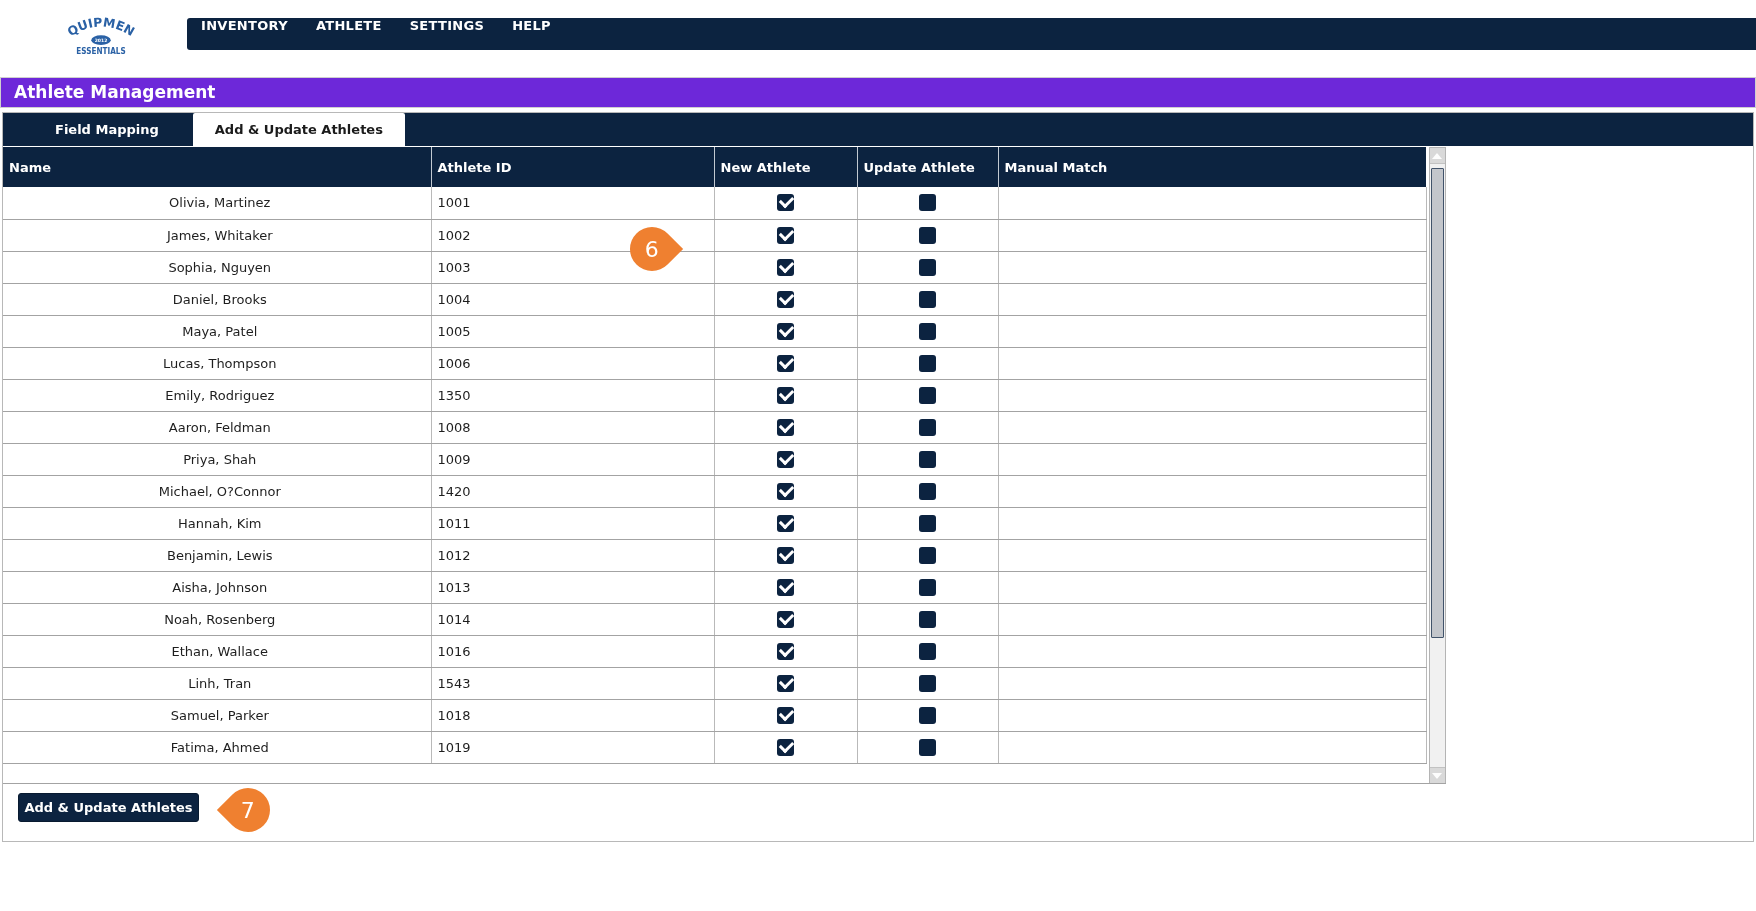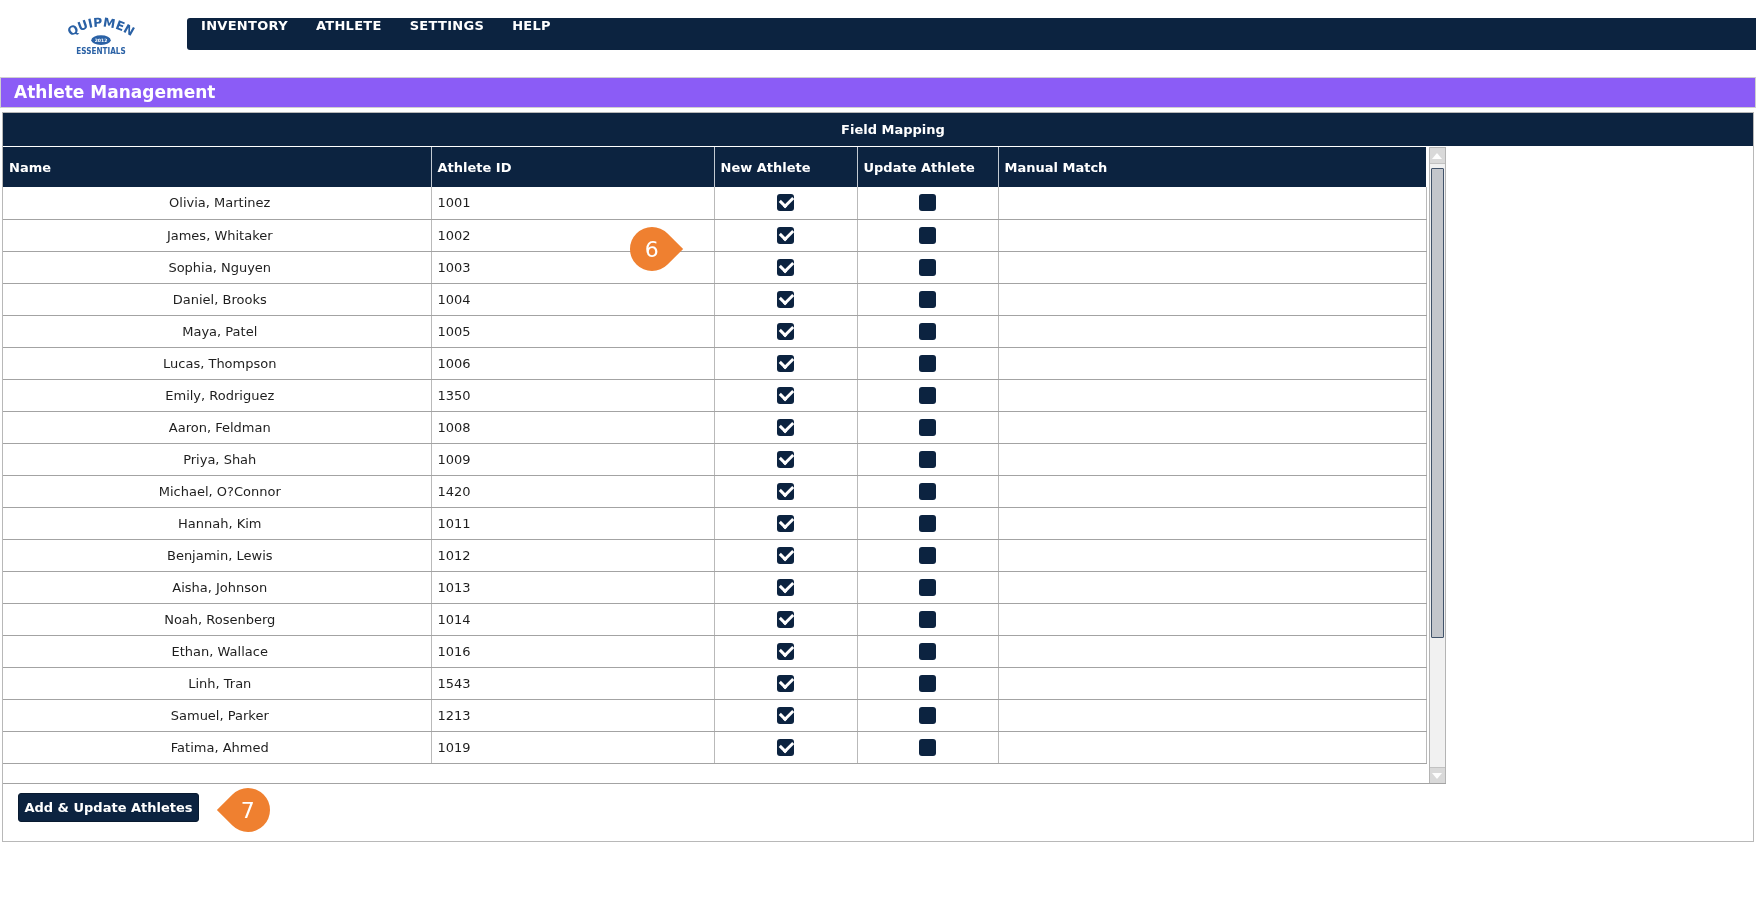--- a/index.html
+++ b/index.html
@@ -21,33 +21,33 @@
     display:flex; align-items:flex-start; gap:28px; padding-left:14px;
   }
   .nav-item {
     color:#fff; font-size:13px; font-weight:bold; letter-spacing:.3px;
     cursor:pointer; white-space:nowrap;
   }
 
   
   .title-bar {
     position:absolute; left:0; top:77px; width:100%; height:31px;
-    background:#8b5cf6; border:1px solid #cfcfcf;
+    background:#6d28d9; border:1px solid #cfcfcf;
     color:#fff; font-size:17px; font-weight:bold;
     line-height:29px; padding-left:13px;
   }
 
   
   .panel {
     position:absolute; left:2px; top:112px; width:1752px; height:730px;
     background:#fff; border:1px solid #b8b8b8;
   }
 
   
-  .tabstrip { height:33px; background:#0C2340; display:flex; align-items:center;flex-direction:column; }
+  .tabstrip { height:33px; background:#0C2340; display:flex; align-items:center; }
   .tab { line-height:33px; font-size:13px; font-weight:600; padding:0 22px; cursor:pointer; white-space:nowrap; }
   .tab.inactive { color:#ffffff; margin-left:30px; }
   .tab.active { background:#ffffff; color:#1b1b1b; margin-left:12px; border-radius:2px 2px 0 0; }
 
   
   .table-area {
     position:relative; margin-top:1px; width:1443px; height:637px;
     display:flex; align-items:flex-start; overflow:hidden;
     border-bottom:1px solid #a3a3a3;
   }
@@ -297,21 +297,21 @@
   <tr>
     <td>Linh, Tran</td>
     <td>1543</td>
     <td class="center"><span class="checkbox checked"></span></td>
     <td class="center"><span class="checkbox"></span></td>
     <td></td>
   </tr>
 
   <tr>
     <td>Samuel, Parker</td>
-    <td>1213</td>
+    <td>1018</td>
     <td class="center"><span class="checkbox checked"></span></td>
     <td class="center"><span class="checkbox"></span></td>
     <td></td>
   </tr>
 
   <tr>
     <td>Fatima, Ahmed</td>
     <td>1019</td>
     <td class="center"><span class="checkbox checked"></span></td>
     <td class="center"><span class="checkbox"></span></td>

